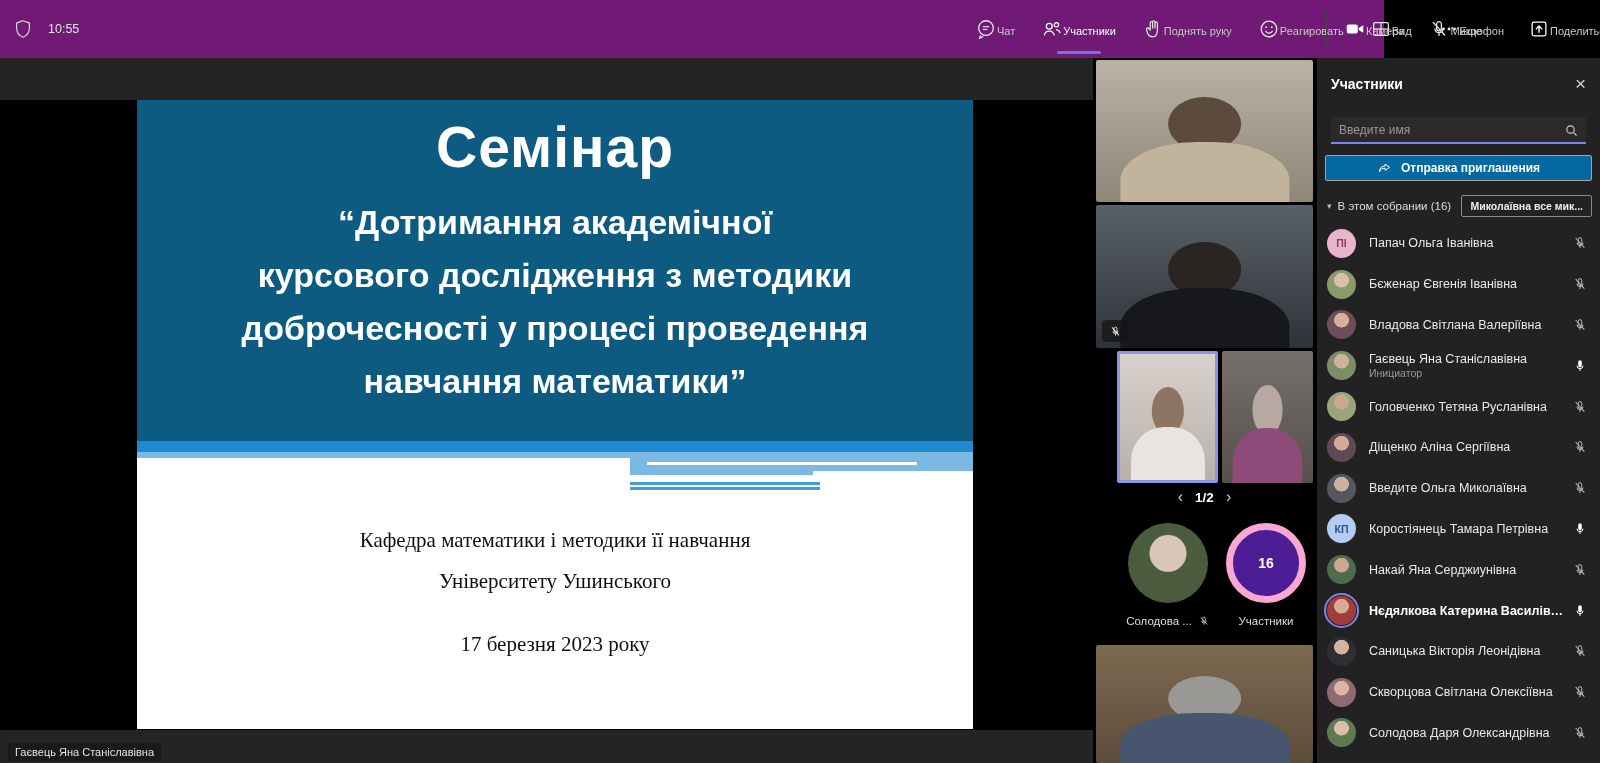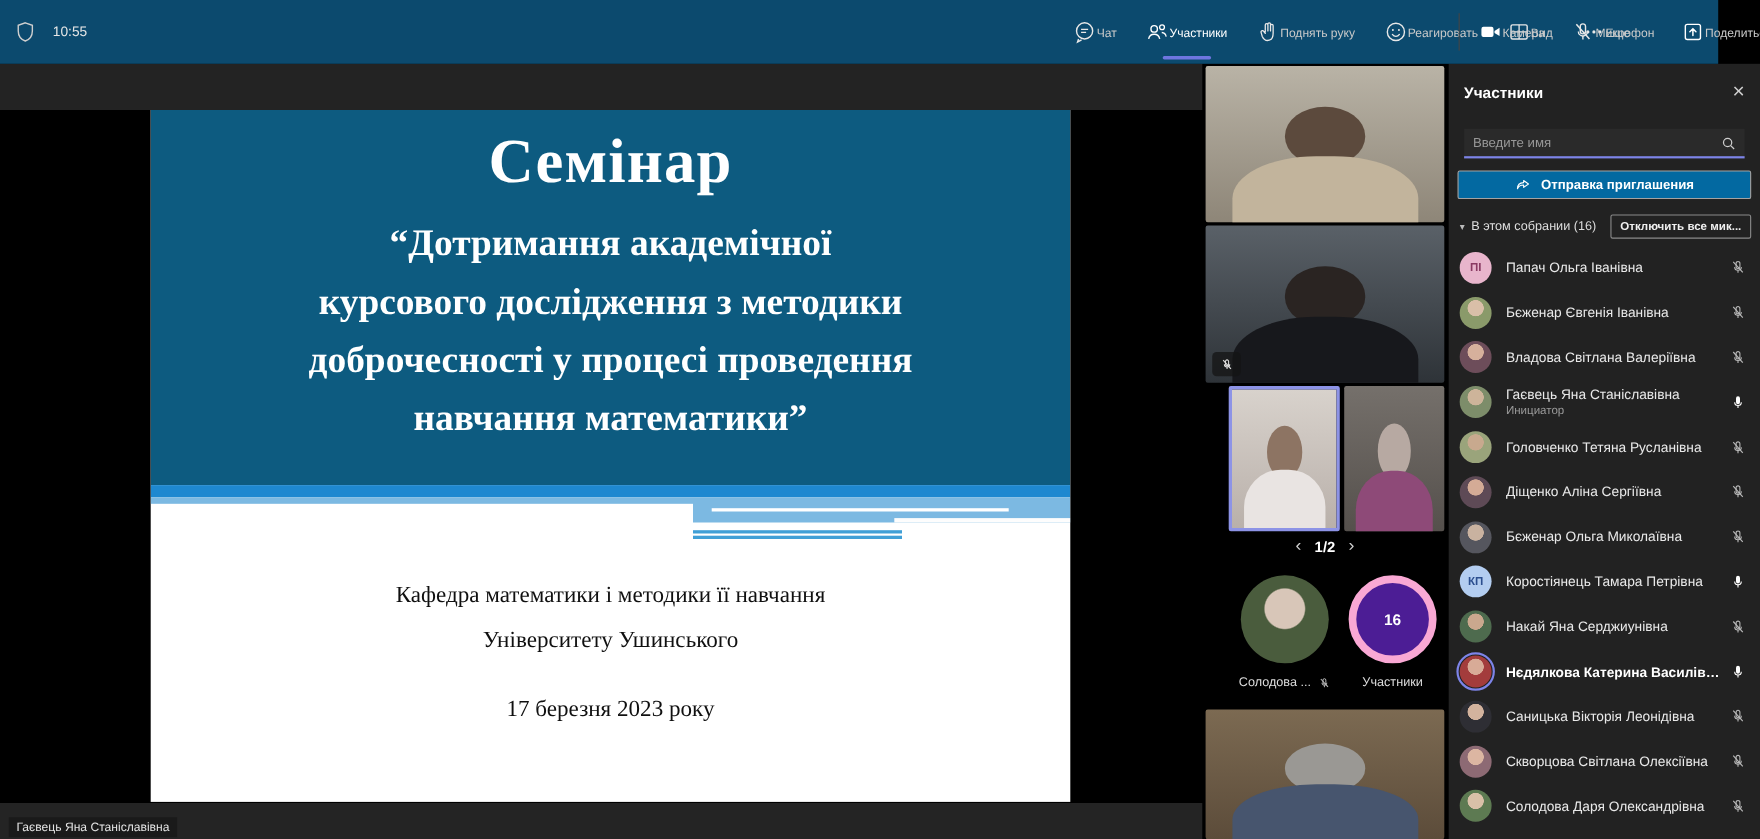--- a/index.html
+++ b/index.html
@@ -1,22 +1,22 @@
 <!DOCTYPE html>
 <html><head>
 <meta charset="utf-8">
 <style>
   * { box-sizing: border-box; margin: 0; padding: 0; }
   html,body { width:1600px; height:763px; background:#000; overflow:hidden;
               font-family:"Liberation Sans", sans-serif; }
   #app { position:relative; width:1600px; height:763px; background:#000; }
 
   
-  .toolbar { position:absolute; left:0; top:0; width:1562px; height:58px;
-             background:#0c4a6e; z-index:5; }
+  .toolbar { position:absolute; left:0; top:0; width:1384px; height:58px;
+             background:#701a75; z-index:5; }
   .tb-left { position:absolute; left:12px; top:0; height:58px; display:flex; align-items:center; gap:14px; }
   .tb-time { color:#e6e6e6; font-size:12.5px; }
   .tab-group { position:absolute; left:966px; top:0; height:58px; display:flex; align-items:center; gap:8px; }
   .tab { display:flex; flex-direction:row; align-items:center; justify-content:center;
          height:58px; padding:0 9px; cursor:pointer; position:relative; }
   .tab .lbl { color:#c9c9c9; font-size:11px; margin-top:3px; white-space:nowrap; }
   .tab.active .lbl { color:#fff; }
   .tab.active::after { content:""; position:absolute; bottom:4px; left:50%; transform:translateX(-50%);
          width:44px; height:3px; border-radius:2px; background:#6f76e0; }
   .tb-divider { position:absolute; left:1326px; top:12px; width:1px; height:34px; background:#454545; }
@@ -29,21 +29,21 @@
   
   .stage { position:absolute; left:0; top:58px; width:1093px; height:705px; background:#000; }
   .stage-topband { position:absolute; left:0; top:0; width:1093px; height:42px; background:#232323; }
   .stage-bottomband { position:absolute; left:0; top:672px; width:1093px; height:33px; background:#242424; }
   .presenter-badge { position:absolute; left:8px; bottom:2px; background:#1a1a1a; color:#e3e3e3;
                      font-size:11px; padding:3px 7px; z-index:3; }
 
   
   .slide { position:absolute; left:137px; top:42px; width:836px; height:629px; background:#fff; overflow:hidden; }
   .slide-header { position:absolute; left:0; top:0; width:836px; height:341px; background:#0d5b80;
-                  text-align:center; color:#fff; font-family:Liberation Serif, serif; }
+                  text-align:center; color:#fff; font-family:Liberation Sans, sans-serif; }
   .slide-title { font-size:57px; font-weight:700; margin-top:14px; letter-spacing:1px; }
   .slide-quote { font-size:34px; font-weight:700; line-height:53px; margin-top:16px; }
   .sp1 { position:absolute; left:0; top:341px; width:836px; height:11px; background:#1e88d0; }
   .sp2a { position:absolute; left:0; top:352px; width:493px; height:6px; background:#7cb9e2; }
   .sp2b { position:absolute; left:493px; top:352px; width:343px; height:23px; background:#7cb9e2; }
   .spw1 { position:absolute; left:510px; top:362px; width:270px; height:3px; background:#fff; }
   .spw2 { position:absolute; left:676px; top:371px; width:160px; height:4px; background:#fdfdfd; }
   .spt1 { position:absolute; left:493px; top:382px; width:190px; height:2.5px; background:#3f9fd6; }
   .spt2 { position:absolute; left:493px; top:387px; width:190px; height:2.5px; background:#3f9fd6; }
   .slide-footer { position:absolute; left:0; top:420px; width:836px; text-align:center;
@@ -323,21 +323,21 @@
         <path d="M13 5l7 5-7 5v-3.5C8 11.5 5.5 13.5 4 17c0-6 3.5-8.8 9-9V5z" fill="none" stroke="#fff" stroke-width="1.6" stroke-linejoin="round"></path>
       </svg>
       <span>Отправка приглашения</span>
     </div>
 
     <div class="section-row">
       <span class="section-lbl">
         <span class="tri">▾</span>
         <span>В этом собрании (16)</span>
       </span>
-      <button class="muteall-btn">Отключить все мик...</button>
+      <button class="muteall-btn">Миколаївна все мик...</button>
     </div>
 
     <div class="plist">
 
       <div class="prow">
         <div class="pavatar" style="background:#e8b5cc;color:#8a3b63;">ПІ</div>
         <span class="pname">Папач Ольга Іванівна</span>
         <svg class="pmic" width="16" height="16" viewBox="0 0 24 24">
             <path d="M12 4a2.6 2.6 0 0 1 2.6 2.6v4.8a2.6 2.6 0 0 1-5.2 0V6.6A2.6 2.6 0 0 1 12 4z" fill="none" stroke="#b9b9b9" stroke-width="1.5"></path>
             <path d="M7.5 11.5a4.5 4.5 0 0 0 9 0" fill="none" stroke="#b9b9b9" stroke-width="1.5"></path>
@@ -398,21 +398,21 @@
         <svg class="pmic" width="16" height="16" viewBox="0 0 24 24">
             <path d="M12 4a2.6 2.6 0 0 1 2.6 2.6v4.8a2.6 2.6 0 0 1-5.2 0V6.6A2.6 2.6 0 0 1 12 4z" fill="none" stroke="#b9b9b9" stroke-width="1.5"></path>
             <path d="M7.5 11.5a4.5 4.5 0 0 0 9 0" fill="none" stroke="#b9b9b9" stroke-width="1.5"></path>
             <line x1="12" y1="16" x2="12" y2="19.5" stroke="#b9b9b9" stroke-width="1.5"></line>
             <line x1="5.5" y1="4.5" x2="18.5" y2="19" stroke="#b9b9b9" stroke-width="1.6"></line>
           </svg>
       </div>
 
       <div class="prow">
         <div class="pavatar ph" style="--h:#c9b2a0;--b:#55565e;"></div>
-        <span class="pname">Бєженар Ольга Миколаївна</span>
+        <span class="pname">Введите Ольга Миколаївна</span>
         <svg class="pmic" width="16" height="16" viewBox="0 0 24 24">
             <path d="M12 4a2.6 2.6 0 0 1 2.6 2.6v4.8a2.6 2.6 0 0 1-5.2 0V6.6A2.6 2.6 0 0 1 12 4z" fill="none" stroke="#b9b9b9" stroke-width="1.5"></path>
             <path d="M7.5 11.5a4.5 4.5 0 0 0 9 0" fill="none" stroke="#b9b9b9" stroke-width="1.5"></path>
             <line x1="12" y1="16" x2="12" y2="19.5" stroke="#b9b9b9" stroke-width="1.5"></line>
             <line x1="5.5" y1="4.5" x2="18.5" y2="19" stroke="#b9b9b9" stroke-width="1.6"></line>
           </svg>
       </div>
 
       <div class="prow">
         <div class="pavatar" style="background:#b3cdf0;color:#2c4f8f;">КП</div>

